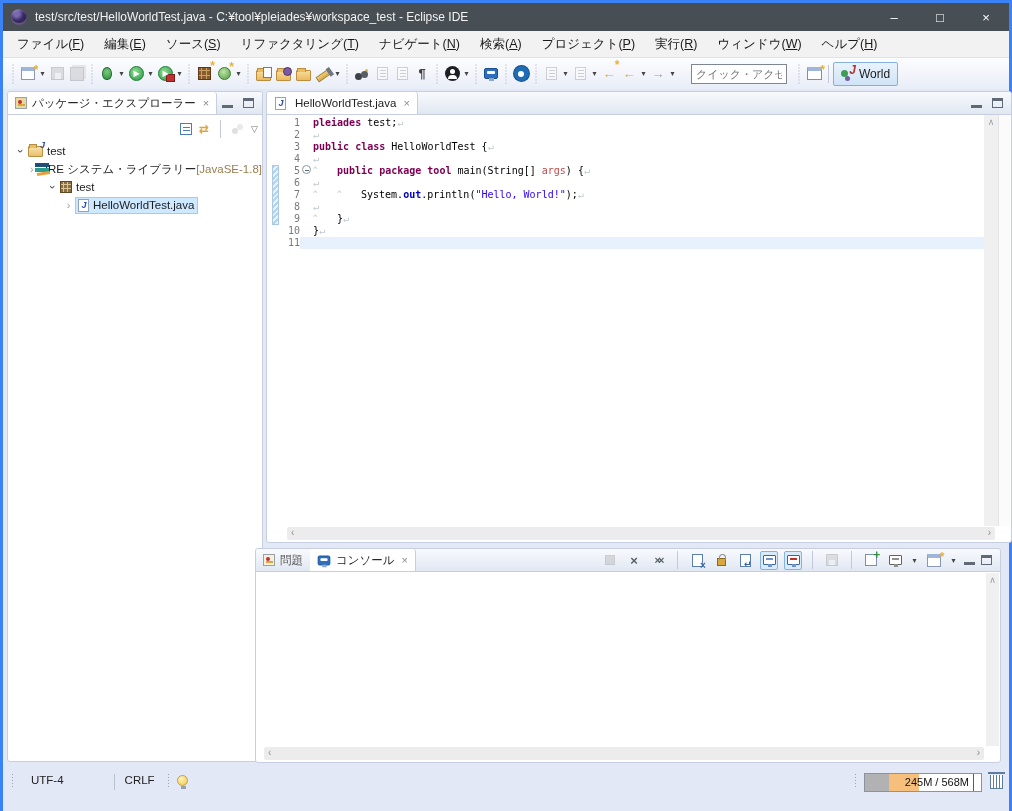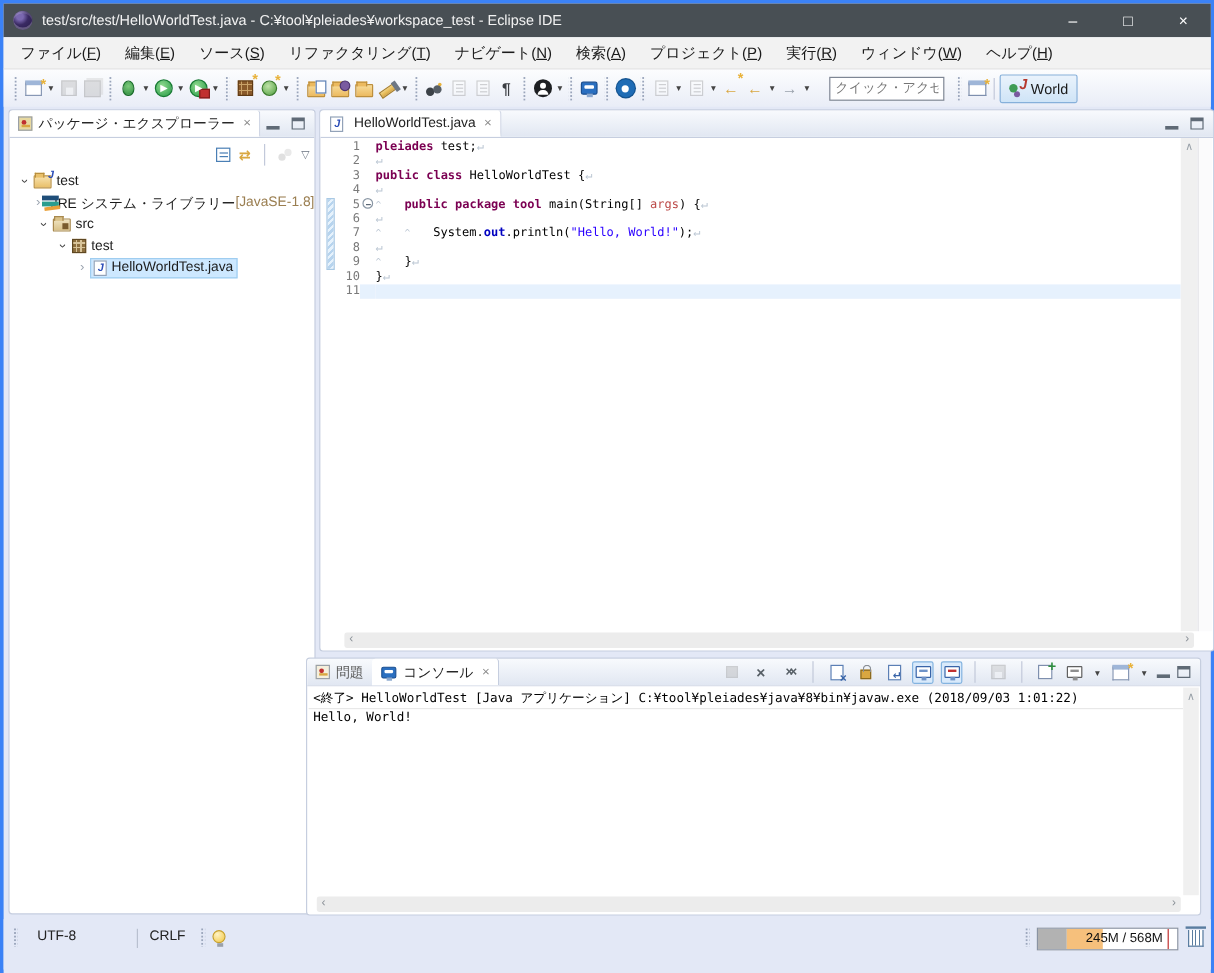--- a/index.html
+++ b/index.html
@@ -336,25 +336,20 @@
         <span class="exp open">›</span>
         <i class="ti ti-project"></i>
         <span>test</span>
       </div>
       <div class="trow" style="padding-left:22px">
         <span class="exp">›</span>
         <i class="ti ti-jre"></i>
         <span>JRE システム・ライブラリー</span>
         <span class="jre-suffix"> [JavaSE-1.8]</span>
       </div>
-      <div class="trow" style="padding-left:22px">
-        <span class="exp open">›</span>
-        <i class="ti ti-src"></i>
-        <span>src</span>
-      </div>
       <div class="trow" style="padding-left:38px">
         <span class="exp open">›</span>
         <i class="ti ti-pkg"></i>
         <span>test</span>
       </div>
       <div class="trow" style="padding-left:54px">
         <span class="exp">›</span>
         <span class="sel">
           <i class="ti ti-jfile"></i>
           <span>HelloWorldTest.java</span>
@@ -506,36 +501,32 @@
           </span>
         <span class="caret">▾</span>
         <span class="cbtn">
             <i class="ic ic-new"></i>
           </span>
         <span class="caret">▾</span>
         <span class="vb-min"></span>
         <span class="vb-max"></span>
       </span>
     </div>
-    <div class="con-body">
-      <div class="con-status">&lt;終了&gt; HelloWorldTest [Java アプリケーション] C:¥tool¥pleiades¥java¥8¥bin¥javaw.exe (2018/09/03 1:01:22)</div>
-      <div class="con-out">Hello, World!</div>
-    </div>
     <div class="vscroll" style="top:24px;right:1px;width:13px">
       <span class="up">∧</span>
     </div>
     <div class="hscroll" style="left:8px">
       <span class="lt">‹</span>
       <span class="rt">›</span>
     </div>
   </div>
 
   <div class="statusbar">
     <span class="sb-handle"></span>
-    <span class="sb-item">UTF-8</span>
+    <span class="sb-item">UTF-4</span>
     <span class="sb-sep" style="margin-left:40px"></span>
     <span class="sb-item">CRLF</span>
     <span class="sb-handle"></span>
     <span class="bulb"></span>
     <span style="margin-left:auto;display:flex">
       <span class="sb-handle"></span>
       <span class="heap">
         <span class="seg-used"></span>
         <span class="seg-alloc"></span>
         <span class="txt">245M / 568M</span>

